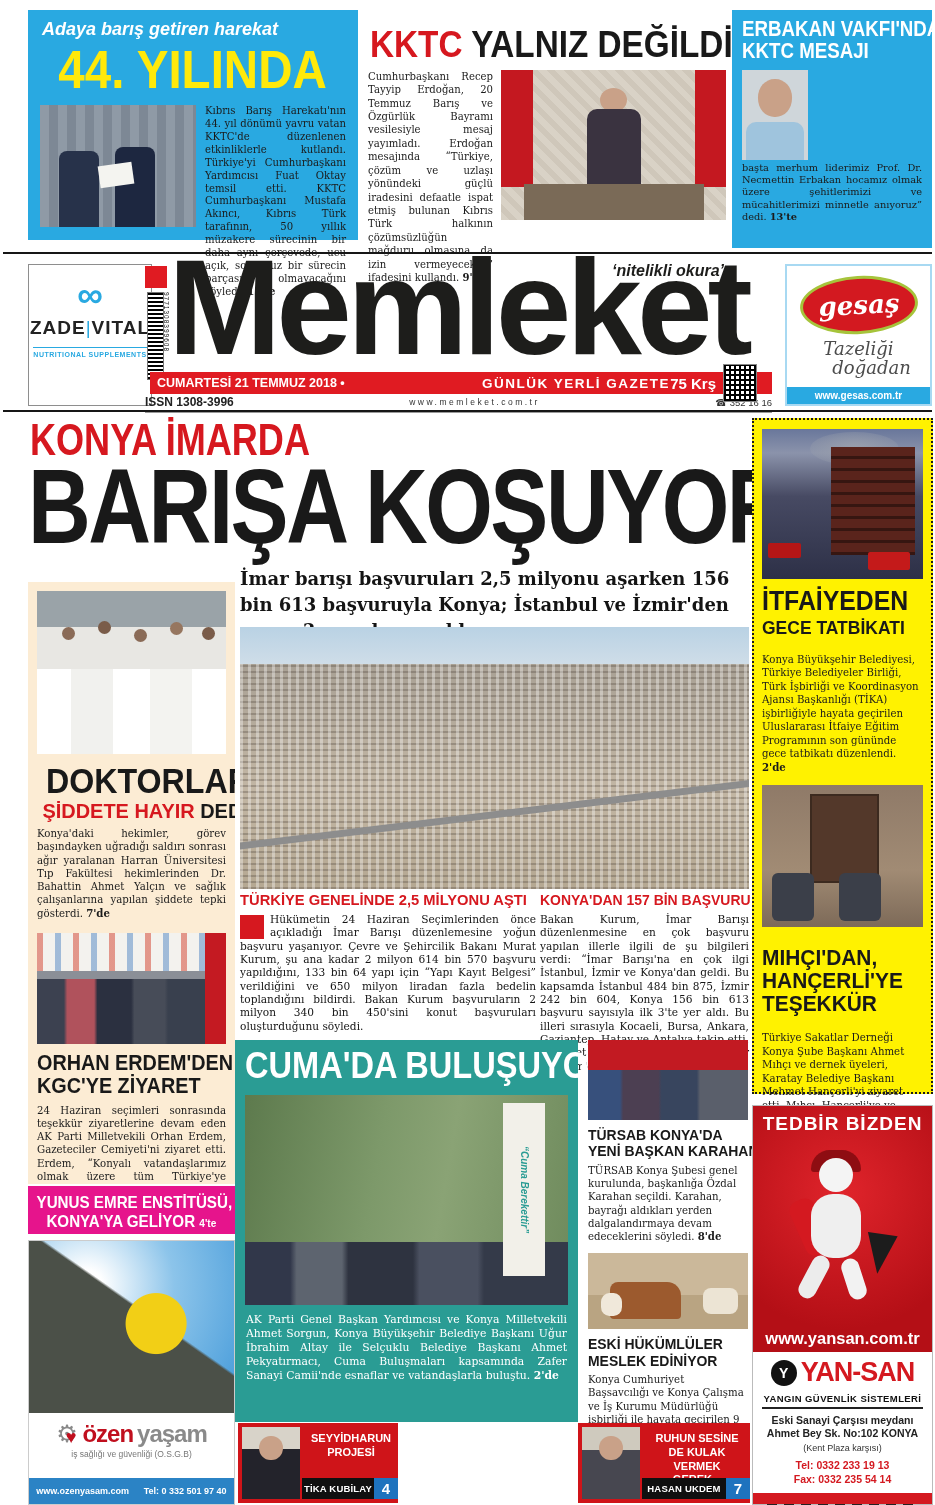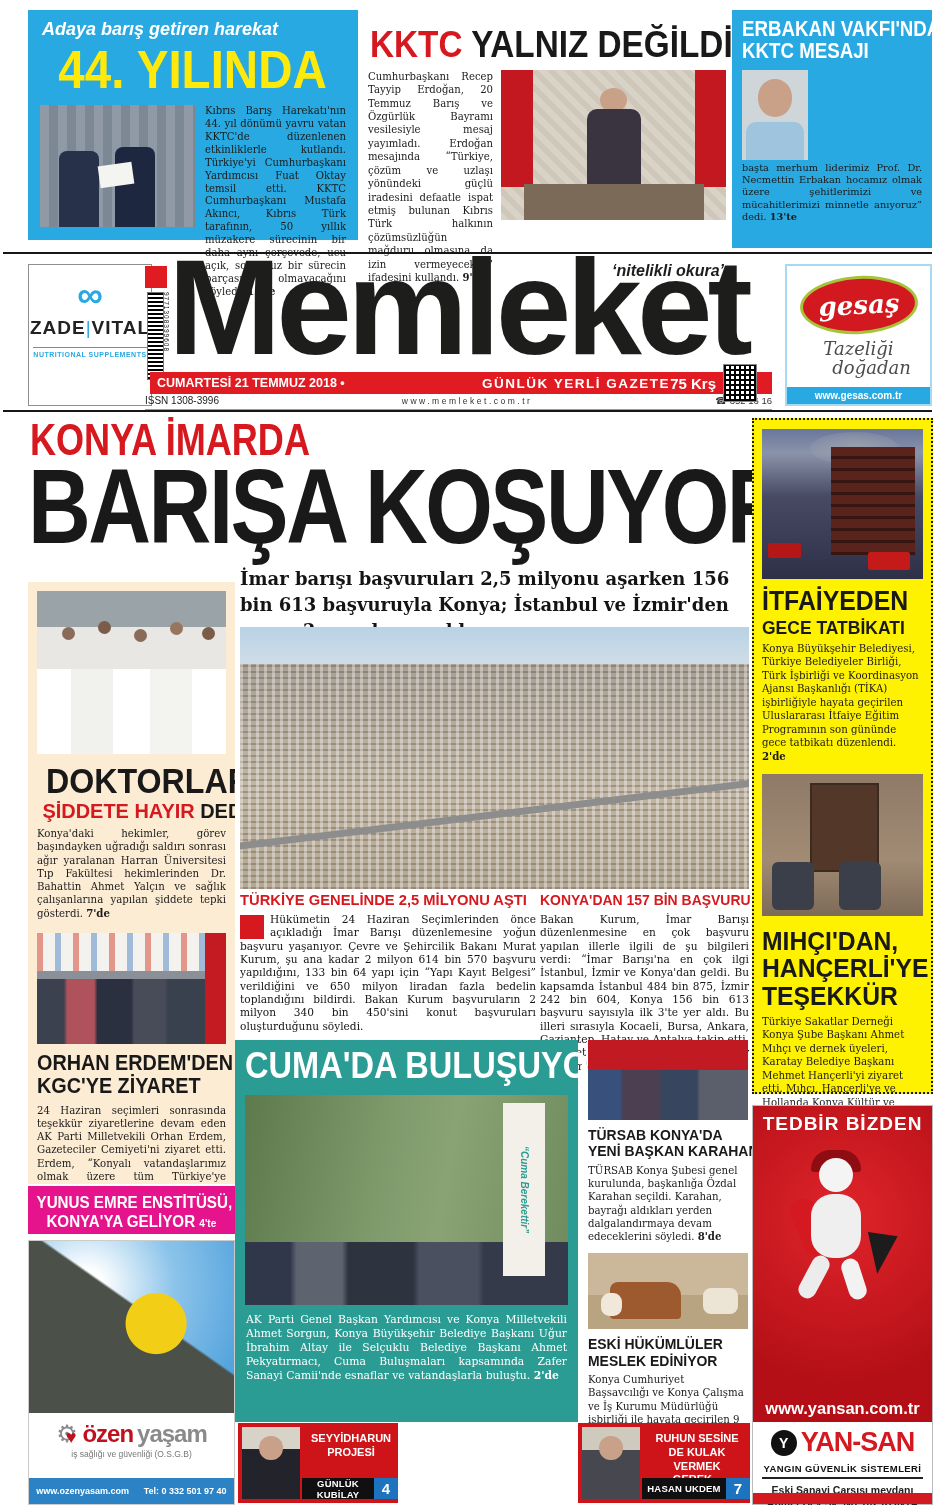--- a/index.html
+++ b/index.html
@@ -47,21 +47,21 @@
   .redsq{left:145px;top:266px;width:22px;height:22px;background:#e01b22}
   .barcode{left:147px;top:292px;width:15px;height:86px;background:repeating-linear-gradient(180deg,#000 0 2px,#fff 2px 4px);border:1px solid #777}
   .bcnum{left:163px;top:292px;height:86px;font-size:6.5px;letter-spacing:1px;color:#111;writing-mode:vertical-rl}
   .mast-title{left:168px;top:239px;font-size:136px;font-weight:bold;letter-spacing:-5px;color:#1d1d1b;line-height:1;font-family:"Liberation Sans",sans-serif}
   .tagline{left:612px;top:262px;font-size:16px;font-style:italic;font-weight:800;color:#1d1d1b}
   .redbar{left:150px;top:372px;width:622px;height:22px;background:#e01b22;display:flex;align-items:center;color:#fff;font-weight:800}
   .redbar .d{font-size:12.5px;margin-left:7px}
   .redbar .g{flex:1;text-align:right;font-size:13.5px;letter-spacing:1.5px}
   .redbar .p{font-size:15px;margin-right:56px}
   .inforow{left:145px;top:395px;width:627px;display:flex;align-items:center;border-bottom:1px solid #9a9a9a;padding-bottom:3px}
-  .inforow .issn{font-size:10px;font-weight:normal;color:#222}
+  .inforow .issn{font-size:12px;font-weight:bold;color:#222}
   .inforow .site{flex:1;text-align:center;font-size:8.5px;letter-spacing:2.5px;color:#333}
   .inforow .tel{font-size:9.5px;color:#333}
   .qr{left:723px;top:364px;width:32px;height:36px;border:1px solid #888;background:
       repeating-linear-gradient(90deg,#000 0 2px,transparent 2px 5px),
       repeating-linear-gradient(0deg,#000 0 2px,#fff 2px 5px)}
   .gesas{left:785px;top:264px;width:147px;height:142px;border:2px solid #a8d9f2;box-sizing:border-box;background:#fff;text-align:center}
   .gesas .blob{width:112px;height:52px;margin:10px auto 0;background:#d31920;border:3px solid #a6c43b;border-radius:50%;
                display:flex;align-items:center;justify-content:center;transform:rotate(-3deg)}
   .gesas .blob span{color:#fff;font-family:"DejaVu Serif",serif;font-style:italic;font-weight:bold;font-size:26px}
   .gesas .slg{font-family:"DejaVu Serif",serif;font-style:italic;font-size:18px;color:#4c4c4c;line-height:1.05;margin-top:6px}
@@ -78,23 +78,23 @@
       repeating-linear-gradient(90deg,rgba(255,255,255,.35) 0 3px,rgba(0,0,0,0) 3px 8px),
       repeating-linear-gradient(0deg,rgba(90,80,70,.35) 0 2px,rgba(0,0,0,0) 2px 6px),
       linear-gradient(180deg,#a9a195,#c2b6a4 55%,#b5a892)}
   .aerial .road{position:absolute;left:-4%;bottom:28%;width:115%;height:7px;background:#8d8d8d;transform:rotate(-7deg)}
 
   
   .ycol{left:752px;top:418px;width:181px;height:676px;background:#fff200;border:2px dotted #1a1a1a;box-sizing:border-box;padding:9px 8px}
   .ycol .photo{width:100%;height:150px}
   .ycol .h1{font-size:27px;margin-top:9px}
   .ycol .h2{font-size:19px;margin-top:2px}
-  .ycol .bd{font-size:10.2px;line-height:1.32;margin-top:5px;text-align:left}
+  .ycol .bd{font-size:10.2px;line-height:1.32;margin-top:16px;text-align:left}
   .ycol .photo2{width:100%;height:142px;margin-top:11px}
-  .ycol .h3{font-size:26px;line-height:1.05;margin-top:12px}
+  .ycol .h3{font-size:22px;line-height:1.05;margin-top:19px}
   .fire{background:linear-gradient(180deg,#69779b 0%,#8b93ab 16%,#474a63 45%,#2d3047 100%)}
   .fire .smoke{position:absolute;top:2%;left:30%;width:55%;height:22%;border-radius:50%;background:radial-gradient(#9aa0ad,rgba(150,150,160,0))}
   .fire .bldg{position:absolute;top:12%;right:5%;width:52%;height:72%;background:
       repeating-linear-gradient(0deg,rgba(0,0,0,.4) 0 3px,rgba(0,0,0,0) 3px 12px),#5a241c}
   .fire .truck{position:absolute;bottom:6%;right:8%;width:26%;height:12%;background:#c41a1a;border-radius:2px}
   .fire .truck2{position:absolute;bottom:14%;left:4%;width:20%;height:10%;background:#b51616;border-radius:2px}
   .mih{background:linear-gradient(180deg,#8f7a68,#a18b74 60%,#7d6a58)}
   .mih .door{position:absolute;top:6%;left:30%;width:40%;height:60%;background:#53382a;border:2px solid #3c2a1f}
   .mih .w1,.mih .w2{position:absolute;bottom:4%;width:26%;height:34%;background:#3b3f49;border-radius:6px}
   .mih .w1{left:6%} .mih .w2{left:48%}
@@ -170,21 +170,21 @@
   .colbox .namebar{position:absolute;right:0;bottom:4px;left:64px;height:21px;background:#101010;display:flex;align-items:center}
   .colbox .namebar .nm{flex:1;text-align:center;color:#fff;font-weight:800;font-size:9.5px;letter-spacing:.2px}
   .colbox .namebar .pg{width:24px;height:21px;background:#1e73be;color:#fff;font-weight:800;font-size:15px;display:flex;align-items:center;justify-content:center}
   .ph-fahri{background:linear-gradient(180deg,#d8d3c9 0 30%,#23232b 30%)}
   .ph-fatima{background:linear-gradient(135deg,#d98a2b,#7ba7c9 45%,#c9566a)}
   .ph-hasan{background:linear-gradient(180deg,#cfcabe 0 32%,#474750 32%)}
   .ph-head{position:absolute;top:12%;left:30%;width:40%;height:34%;border-radius:50%;background:#c9a188}
 
   
   .yansan{left:752px;top:1105px;width:181px;height:400px;border:1px solid #bbb;box-sizing:border-box;background:#fff}
-  .yansan .redzone{position:relative;height:316px;background:radial-gradient(circle at 50% 35%,#e0242b,#b40f16 75%)}
+  .yansan .redzone{position:relative;height:246px;background:radial-gradient(circle at 50% 35%,#e0242b,#b40f16 75%)}
   .yansan .tb{color:#fff;font-size:19px;text-align:center;padding-top:7px;letter-spacing:1px;font-weight:bold}
   .fig-head{position:absolute;top:52px;left:66px;width:34px;height:34px;border-radius:50%;background:#f4f4f4}
   .fig-helmet{position:absolute;top:44px;left:58px;width:50px;height:22px;border-radius:25px 25px 4px 4px;background:#8e0d12}
   .fig-body{position:absolute;top:88px;left:58px;width:50px;height:64px;border-radius:22px;background:#efefef}
   .fig-ext{position:absolute;top:92px;left:44px;width:26px;height:58px;border-radius:10px;background:#d41920;transform:rotate(-24deg)}
   .fig-cone{position:absolute;top:128px;left:112px;width:0;height:0;border-left:15px solid transparent;border-right:15px solid transparent;border-top:40px solid #1c1c1c;transform:rotate(8deg)}
   .fig-leg1{position:absolute;top:148px;left:52px;width:18px;height:46px;border-radius:9px;background:#ececec;transform:rotate(28deg)}
   .fig-leg2{position:absolute;top:152px;left:92px;width:18px;height:42px;border-radius:9px;background:#f2f2f2;transform:rotate(-18deg)}
   .yansan .url{position:absolute;bottom:4px;left:0;right:0;text-align:center;color:#fff;font-weight:bold;font-size:16.5px}
   .yansan .wzone{text-align:center;padding-top:5px}
@@ -406,21 +406,21 @@
     </div>
     <div class="bd"><span>Konya Cumhuriyet Başsavcılığı ve Konya Çalışma ve İş Kurumu Müdürlüğü işbirliği ile  hayata geçirilen 9 adet proje ile hükümlülerin meslek edinmelerine yönelik gelir getirici  istihdam sağlanıyor. </span><span class="ref">5'te</span></div>
   </div>
 
   <div class="colbox" style="left:238px;width:160px">
     <div class="photo ph-fahri">
         <div class="ph-head"></div>
       </div>
     <div class="title">SEYYİDHARUN PROJESİ</div>
     <div class="namebar">
-      <span class="nm">GÜNLÜK KUBİLAY</span>
+      <span class="nm">TİKA KUBİLAY</span>
       <span class="pg">4</span>
     </div>
   </div>
   <div class="colbox" style="left:578px;width:172px">
     <div class="photo ph-hasan">
         <div class="ph-head"></div>
       </div>
     <div class="title">RUHUN SESİNE DE KULAK VERMEK GEREK...</div>
     <div class="namebar">
       <span class="nm">HASAN UKDEM</span>

